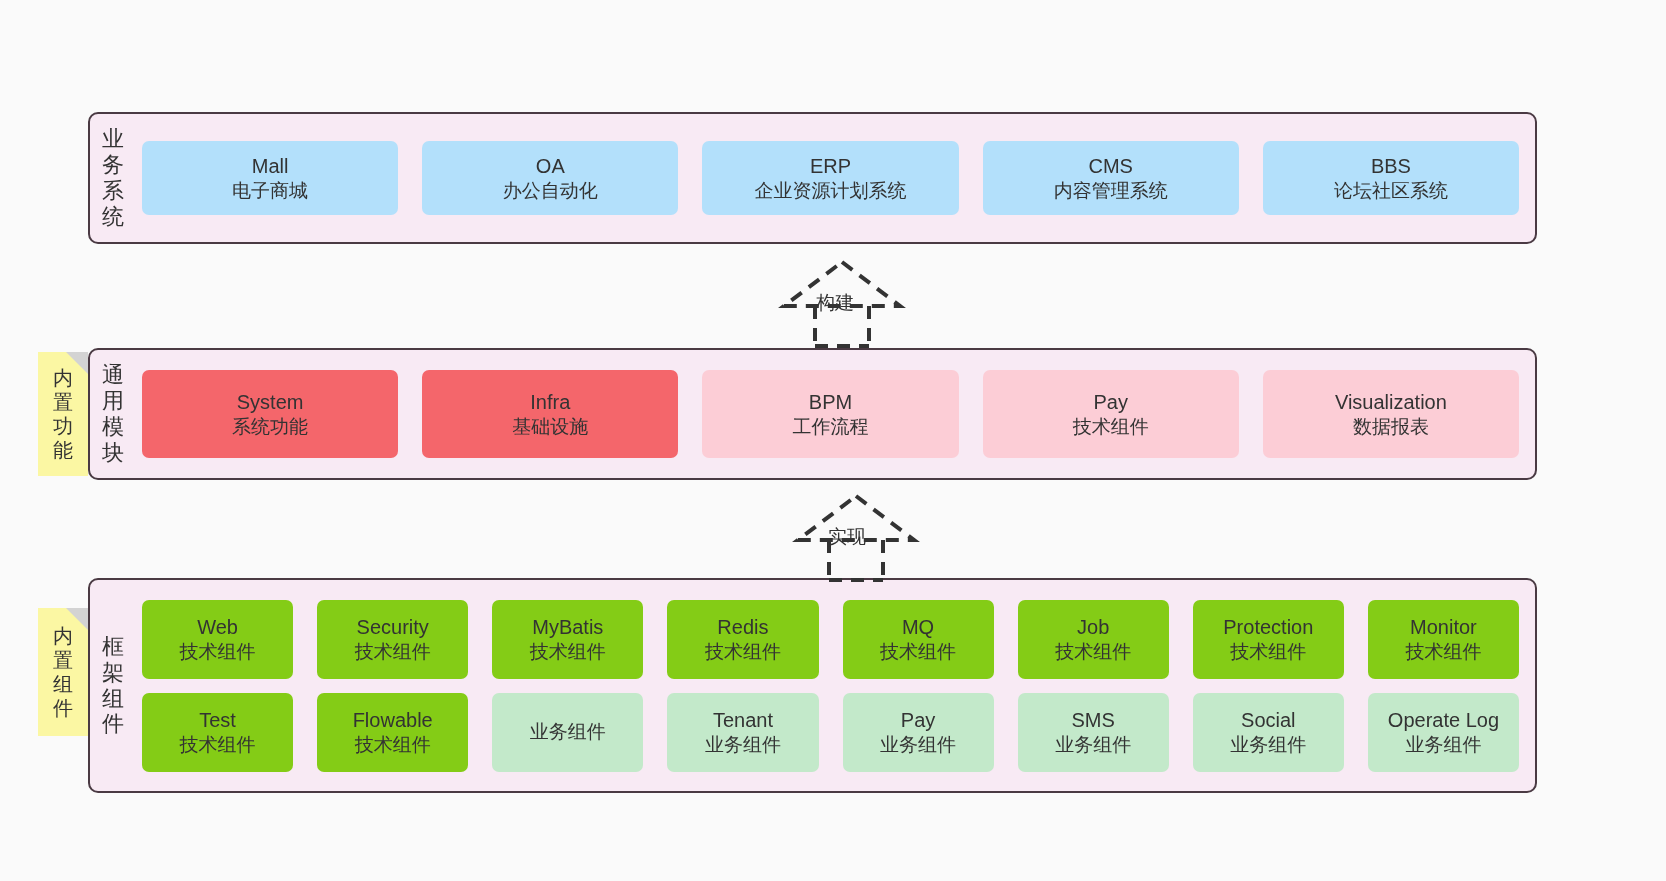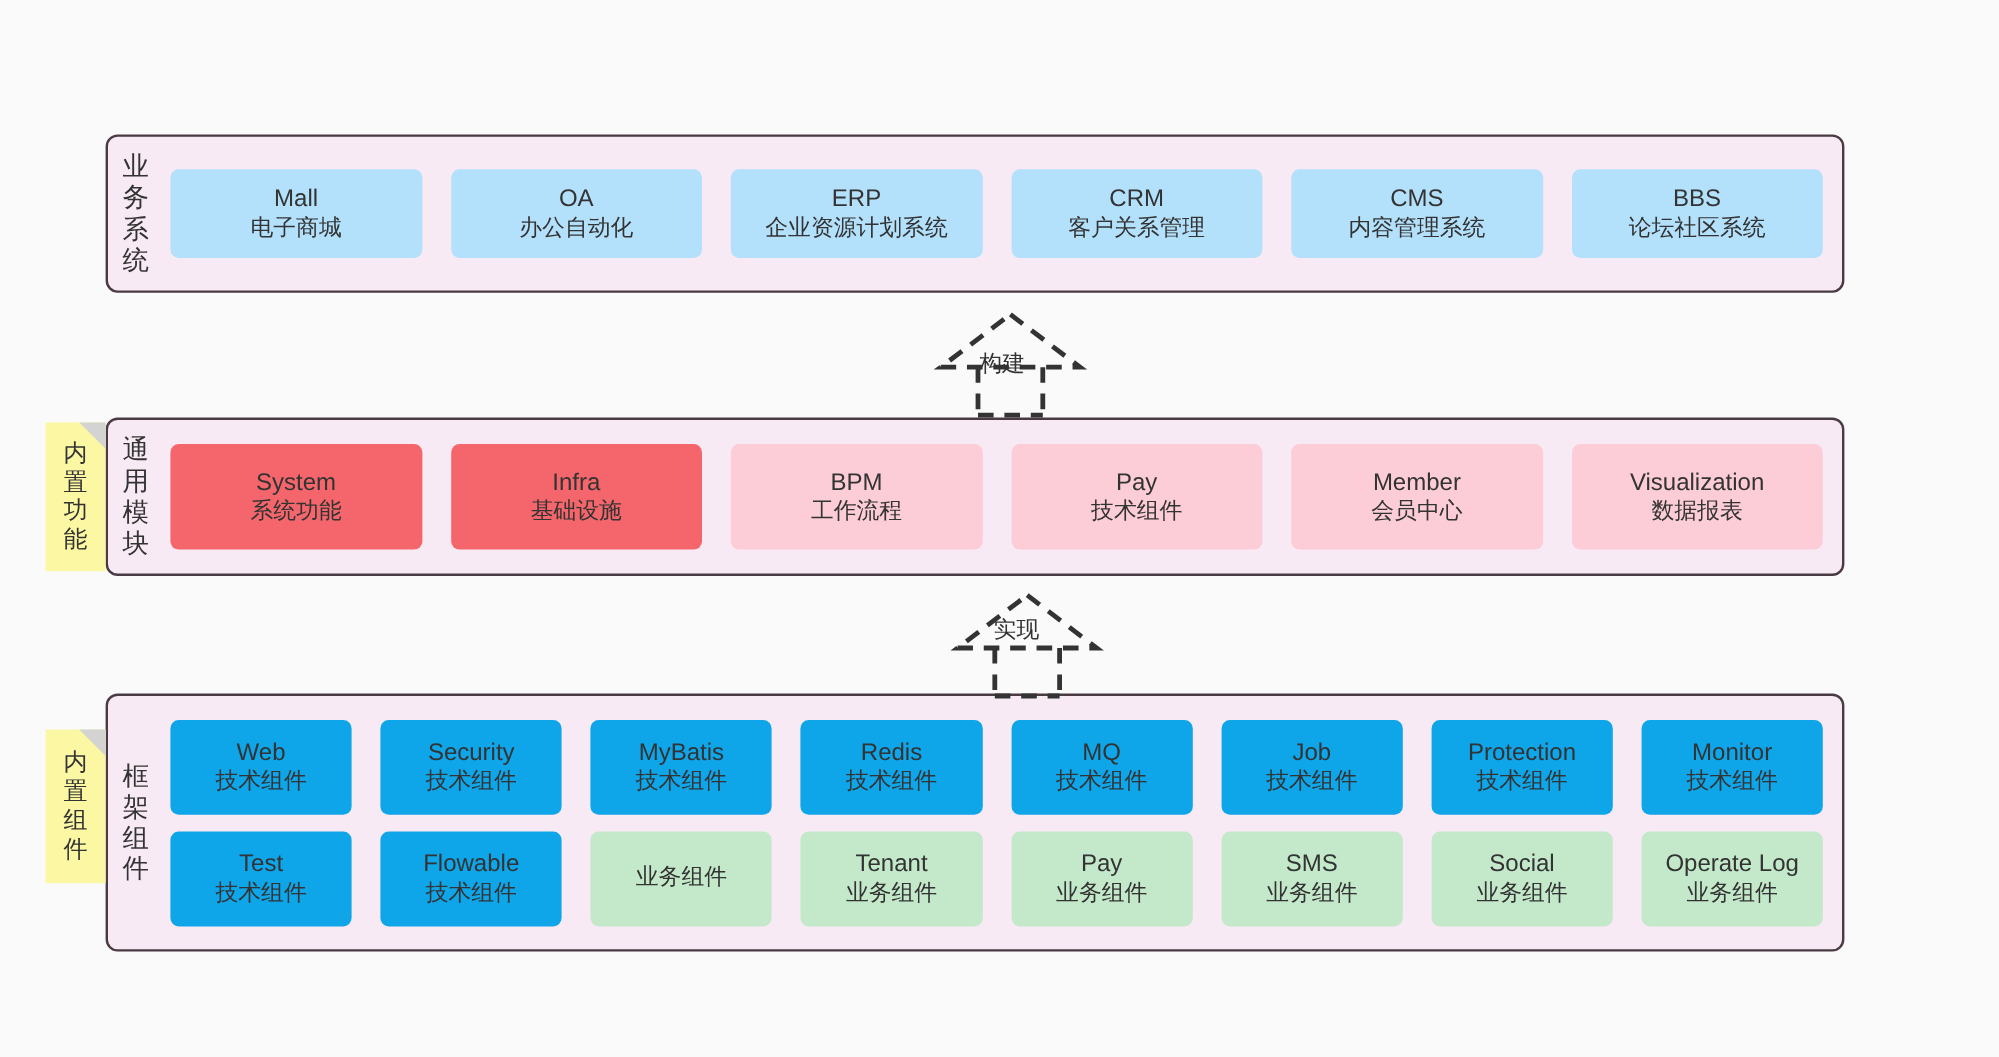--- a/index.html
+++ b/index.html
@@ -74,21 +74,21 @@
     line-height: 1.25;
     color: #333333;
   }
   .card .en { font-size: 20px; }
   .card .cn { font-size: 19px; text-align: center; }
 
   
   .c-blue       { background: #b3e0fb; }
   .c-red        { background: #f4666b; }
   .c-pink       { background: #fccdd6; }
-  .c-green      { background: #0ea5e9; }
+  .c-green      { background: #84cc16; }
   .c-greenlight { background: #c3e9ca; }
 
   
   #layer-business  { left: 88px;  top: 112px; width: 1449px; height: 132px; }
   #layer-common    { left: 88px;  top: 348px; width: 1449px; height: 132px; }
   #layer-framework { left: 88px;  top: 578px; width: 1449px; height: 215px; }
 
   #layer-business  .rows .card { height: 74px; }
   #layer-common    .rows .card { height: 88px; }
   #layer-framework .rows .card { height: 79px; }
@@ -130,21 +130,21 @@
     position: absolute;
     font-size: 19px;
     color: #333333;
     background: transparent;
     white-space: nowrap;
     user-select: none;
   }
   #conn-build      { left: 752px; top: 258px; width: 180px; height: 90px; }
   #conn-build .conn-label      { left: 64px; top: 32px; }
   #conn-implement  { left: 766px; top: 492px; width: 180px; height: 90px; }
-  #conn-implement .conn-label  { left: 62px; top: 20px; }
+  #conn-implement .conn-label  { left: 62px; top: 32px; }
 </style>
 </head>
 <body>
 
 <div class="layer" id="layer-business">
   <div class="layer-title">
     <span>业</span>
     <span>务</span>
     <span>系</span>
     <span>统</span>
@@ -157,24 +157,20 @@
       </div>
       <div class="card c-blue">
         <div class="en">OA</div>
         <div class="cn">办公自动化</div>
       </div>
       <div class="card c-blue">
         <div class="en">ERP</div>
         <div class="cn">企业资源计划系统</div>
       </div>
       <div class="card c-blue">
-        <div class="en">CRM</div>
-        <div class="cn">客户关系管理</div>
-      </div>
-      <div class="card c-blue">
         <div class="en">CMS</div>
         <div class="cn">内容管理系统</div>
       </div>
       <div class="card c-blue">
         <div class="en">BBS</div>
         <div class="cn">论坛社区系统</div>
       </div>
     </div>
   </div>
 </div>
@@ -216,24 +212,20 @@
         <div class="en">Infra</div>
         <div class="cn">基础设施</div>
       </div>
       <div class="card c-pink">
         <div class="en">BPM</div>
         <div class="cn">工作流程</div>
       </div>
       <div class="card c-pink">
         <div class="en">Pay</div>
         <div class="cn">技术组件</div>
-      </div>
-      <div class="card c-pink">
-        <div class="en">Member</div>
-        <div class="cn">会员中心</div>
       </div>
       <div class="card c-pink">
         <div class="en">Visualization</div>
         <div class="cn">数据报表</div>
       </div>
     </div>
   </div>
 </div>
 
 <div class="connector" id="conn-implement">

